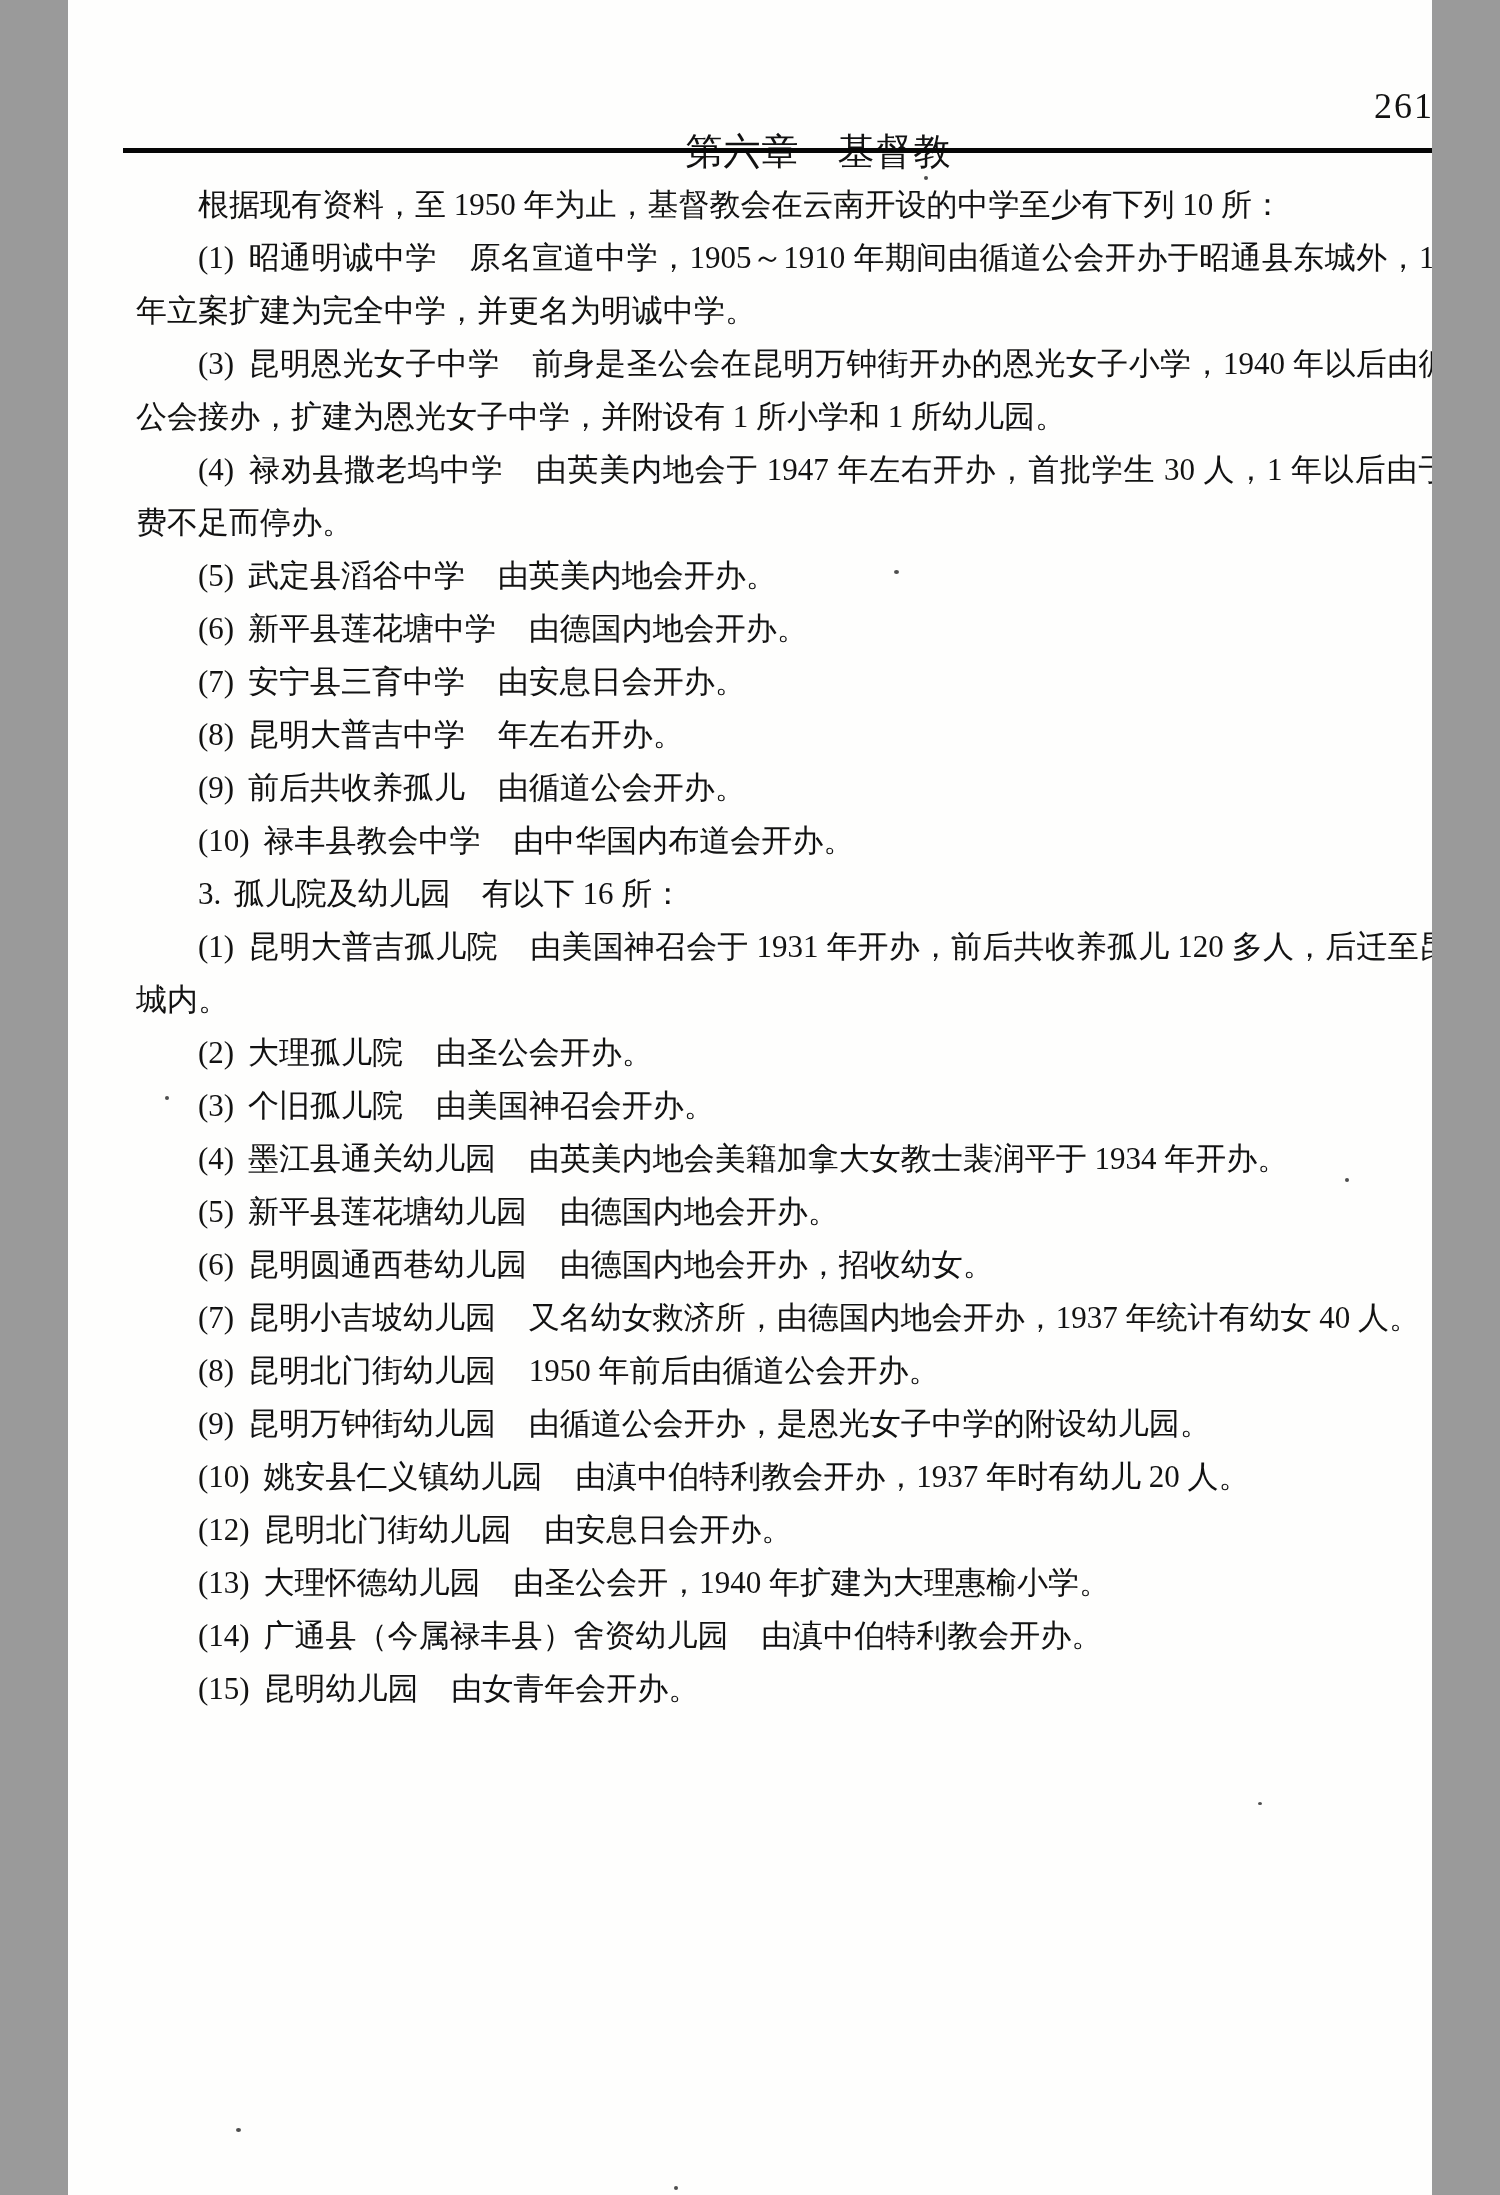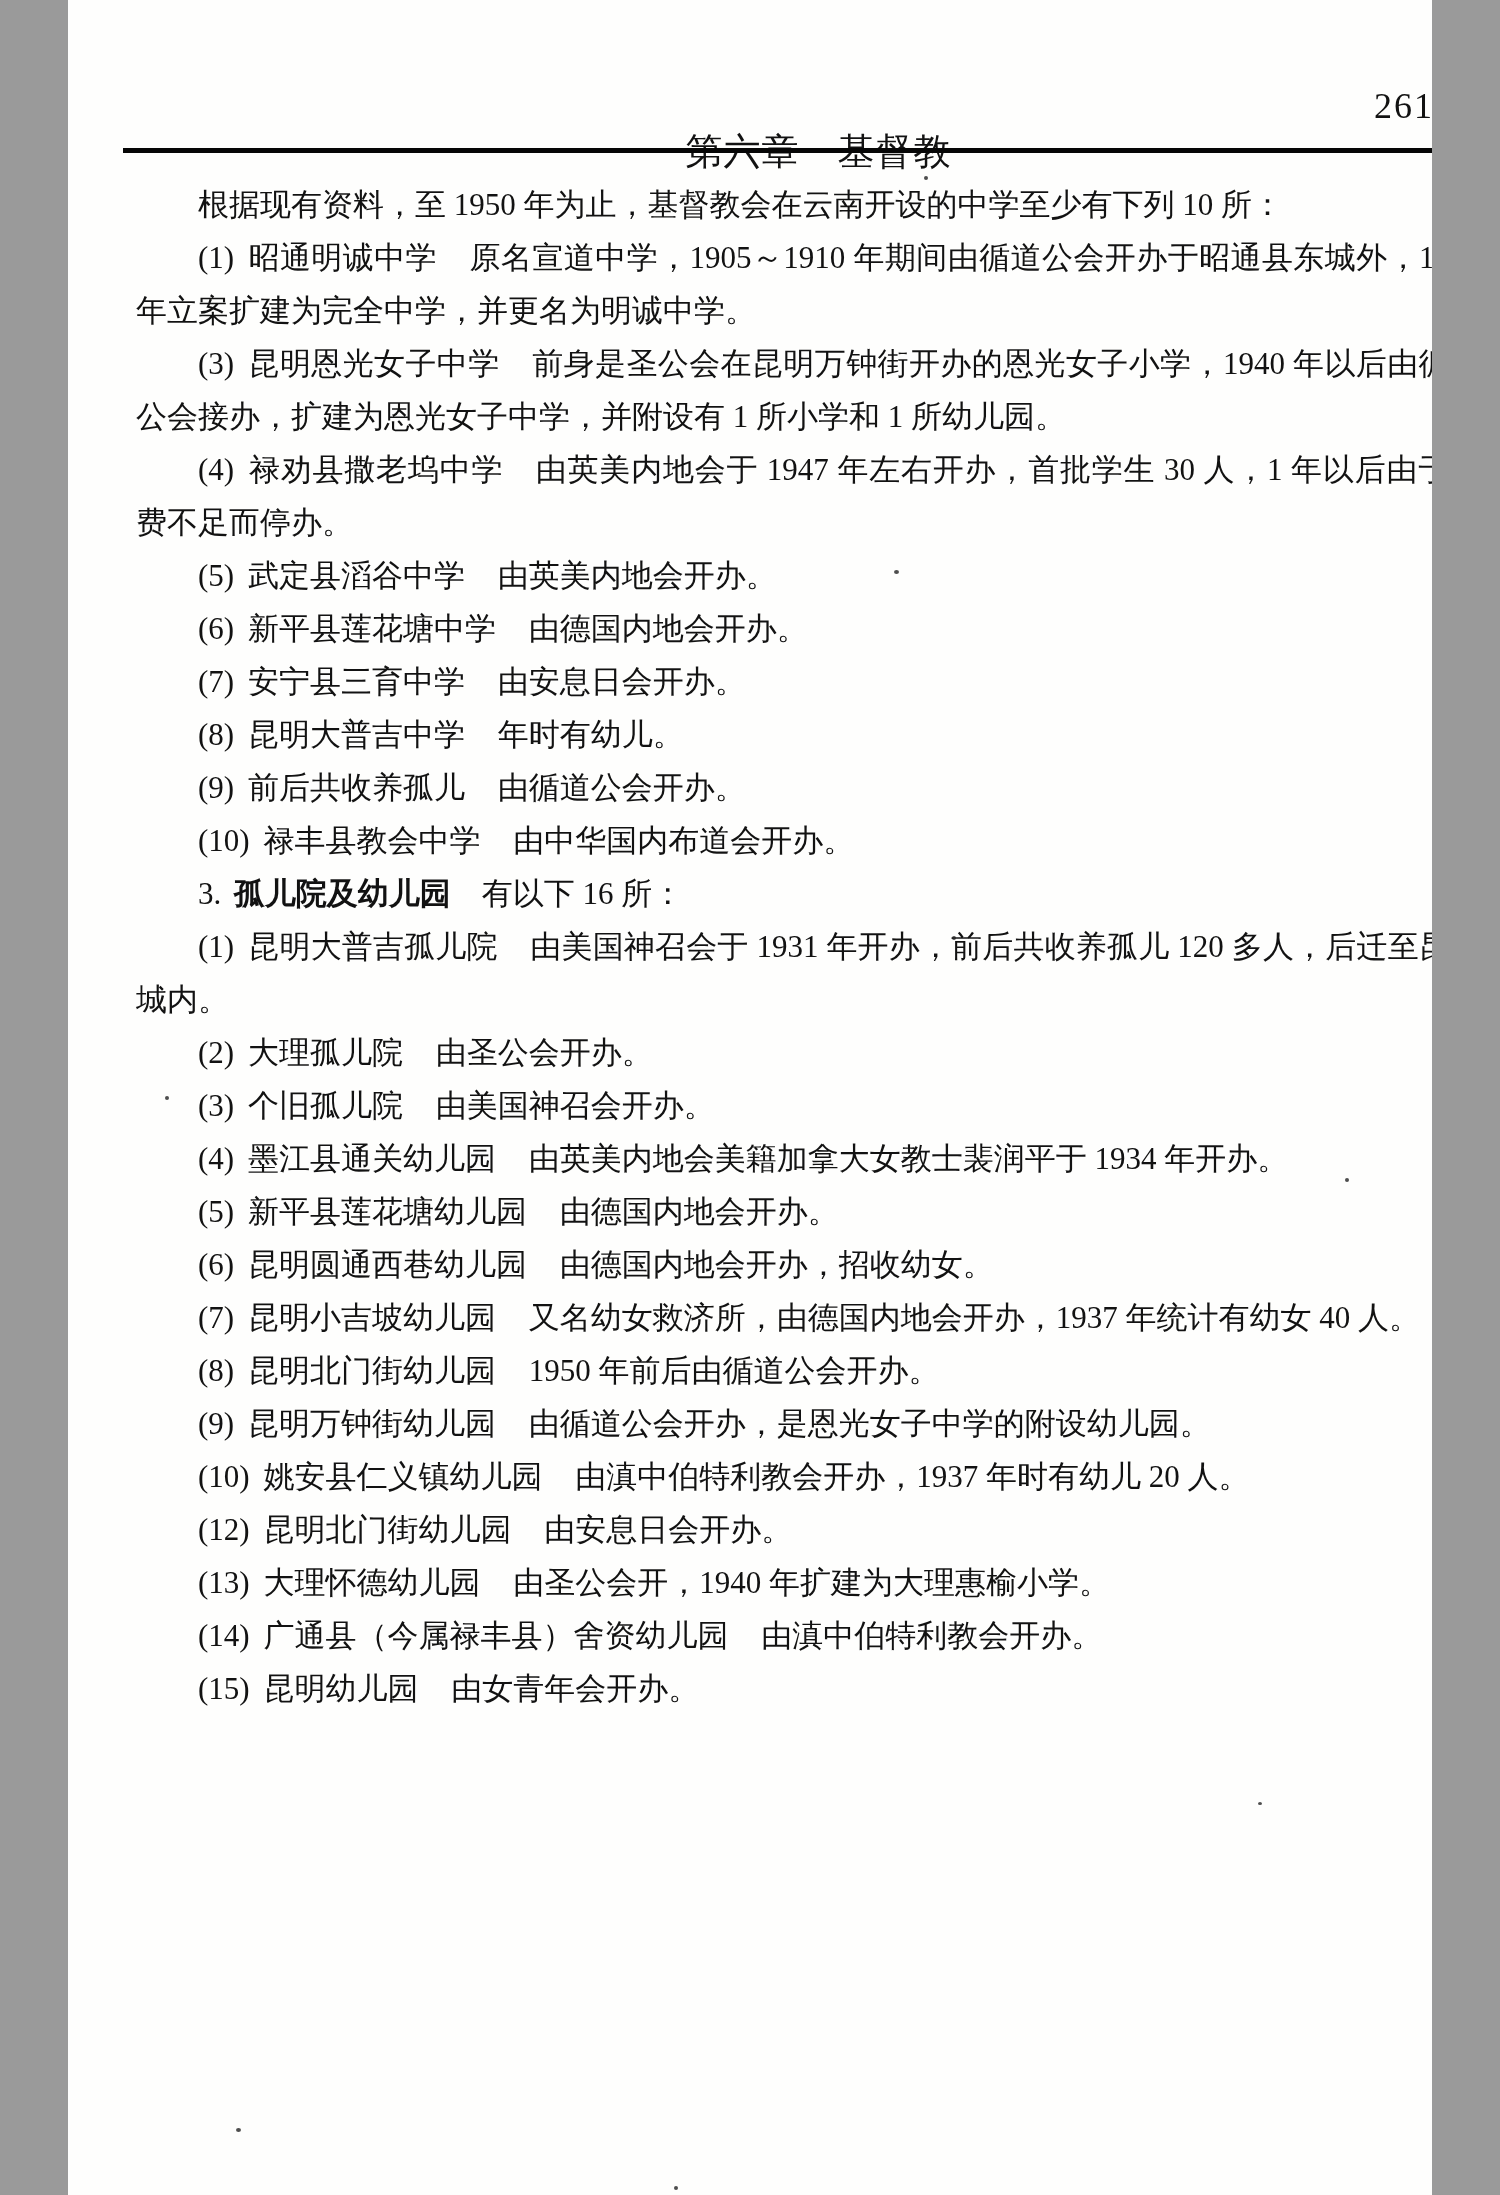--- a/index.html
+++ b/index.html
@@ -27,21 +27,21 @@
   }
   .bodytext{
     position:absolute;top:178px;left:68px;width:1345px;
     font-size:31px;line-height:53px;
     text-align:justify;text-justify:inter-character;
   }
   .para{margin:0;text-indent:2em;}
   .num{margin-right:0.45em;}
   .name{margin-right:1.05em;}
   .sec-no{margin-right:0.4em;}
-  .sec-title{font-family:"Liberation Sans","DejaVu Sans",sans-serif;font-weight:700;margin-right:1em;}
+  .sec-title{font-family:"Liberation Sans","DejaVu Sans",sans-serif;font-weight:400;margin-right:1em;}
   .speck{position:absolute;background:#222;border-radius:50%;opacity:.8;}
 </style>
 </head>
 <body>
 
 <div class="page">
 
   <div class="pagehead">
     <span>第六章　基督教</span>
     <span class="pagenum">261</span>
@@ -52,21 +52,21 @@
   <div class="bodytext">
     <p class="para">根据现有资料，至 1950 年为止，基督教会在云南开设的中学至少有下列 10 所：</p>
 
     <div id="ms-list">
         <p class="para"><span class="num">(1)</span><span class="name">昭通明诚中学</span><span class="desc">原名宣道中学，1905～1910 年期间由循道公会开办于昭通县东城外，1931 年立案扩建为完全中学，并更名为明诚中学。</span></p>
         <p class="para"><span class="num">(3)</span><span class="name">昆明恩光女子中学</span><span class="desc">前身是圣公会在昆明万钟街开办的恩光女子小学，1940 年以后由循道公会接办，扩建为恩光女子中学，并附设有 1 所小学和 1 所幼儿园。</span></p>
         <p class="para"><span class="num">(4)</span><span class="name">禄劝县撒老坞中学</span><span class="desc">由英美内地会于 1947 年左右开办，首批学生 30 人，1 年以后由于经费不足而停办。</span></p>
         <p class="para"><span class="num">(5)</span><span class="name">武定县滔谷中学</span><span class="desc">由英美内地会开办。</span></p>
         <p class="para"><span class="num">(6)</span><span class="name">新平县莲花塘中学</span><span class="desc">由德国内地会开办。</span></p>
         <p class="para"><span class="num">(7)</span><span class="name">安宁县三育中学</span><span class="desc">由安息日会开办。</span></p>
-        <p class="para"><span class="num">(8)</span><span class="name">昆明大普吉中学</span><span class="desc">年时有幼儿。</span></p>
+        <p class="para"><span class="num">(8)</span><span class="name">昆明大普吉中学</span><span class="desc">年左右开办。</span></p>
         <p class="para"><span class="num">(9)</span><span class="name">前后共收养孤儿</span><span class="desc">由循道公会开办。</span></p>
         <p class="para"><span class="num">(10)</span><span class="name">禄丰县教会中学</span><span class="desc">由中华国内布道会开办。</span></p>
       </div>
 
     <p class="para">
       <span class="sec-no">3.</span><span class="sec-title">孤儿院及幼儿园</span><span>有以下 16 所：</span>
     </p>
 
     <div id="orph-list">
         <p class="para"><span class="num">(1)</span><span class="name">昆明大普吉孤儿院</span><span class="desc">由美国神召会于 1931 年开办，前后共收养孤儿 120 多人，后迁至昆明城内。</span></p>

